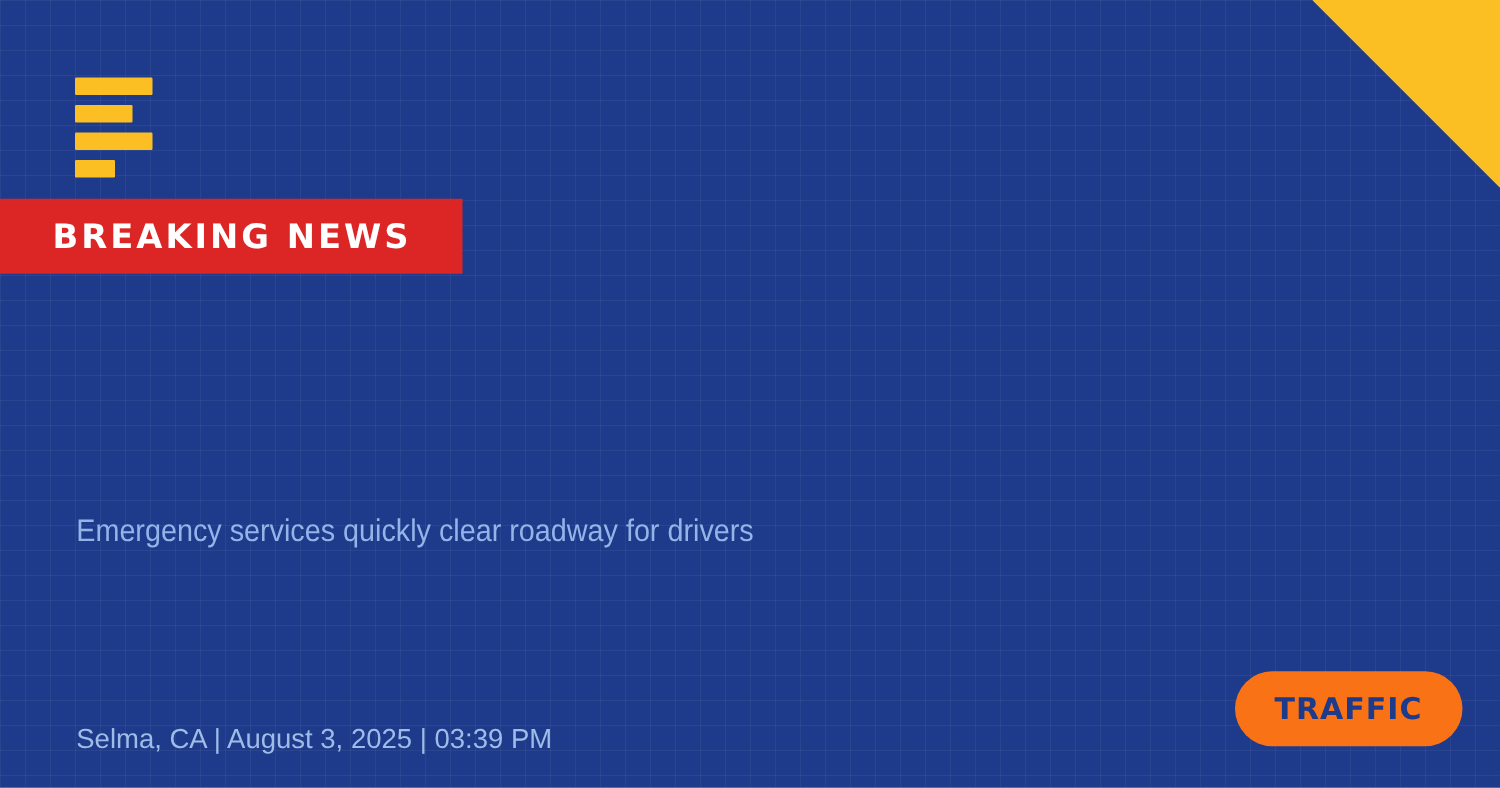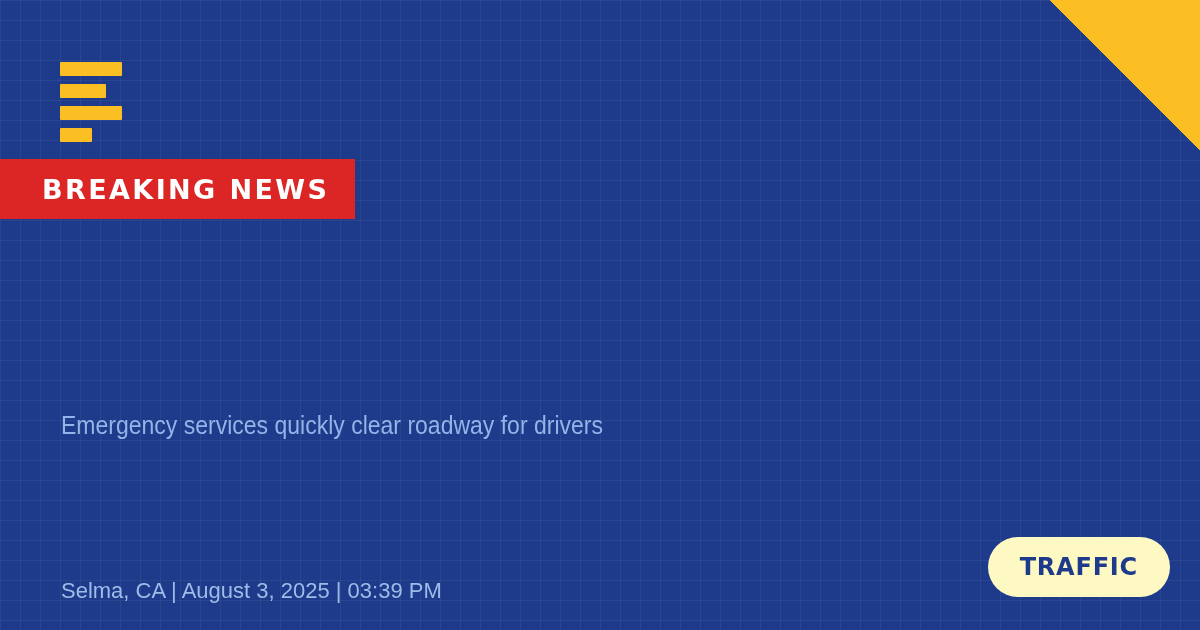--- a/index.html
+++ b/index.html
@@ -59,21 +59,21 @@
   #logo .bar.w-mid   { width: 46px; }
   #logo .bar.w-short { width: 32px; }
   #logo .bar:last-child { margin-bottom: 0; }
 
   
   #breaking-badge {
     position: absolute;
     left: 0;
     top: 159px;
     height: 60px;
-    padding: 0 26px 0 42px;
+    padding: 0 41px 0 42px;
     background-color: #dc2626;
     display: flex;
     align-items: center;
   }
   #breaking-badge .badge-text {
     color: #ffffff;
     font-size: 27px;
     font-weight: bold;
     letter-spacing: 2.4px;
     line-height: 1;
@@ -124,21 +124,21 @@
     white-space: nowrap;
   }
 
   
   #category-pill {
     position: absolute;
     right: 30px;
     bottom: 33px;
     height: 60px;
     padding: 0 32px;
-    background-color: #fef9c3;
+    background-color: #f97316;
     border-radius: 30px;
     display: flex;
     align-items: center;
     justify-content: center;
   }
   #category-pill .pill-text {
     color: #1e3a8a;
     font-size: 24px;
     font-weight: bold;
     letter-spacing: 0.8px;

